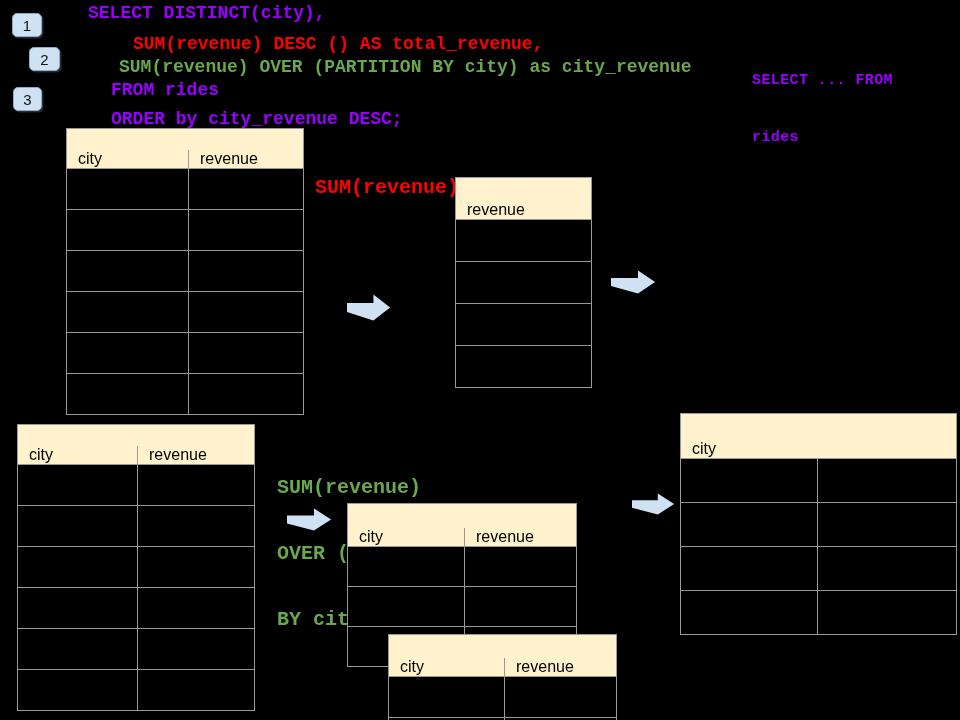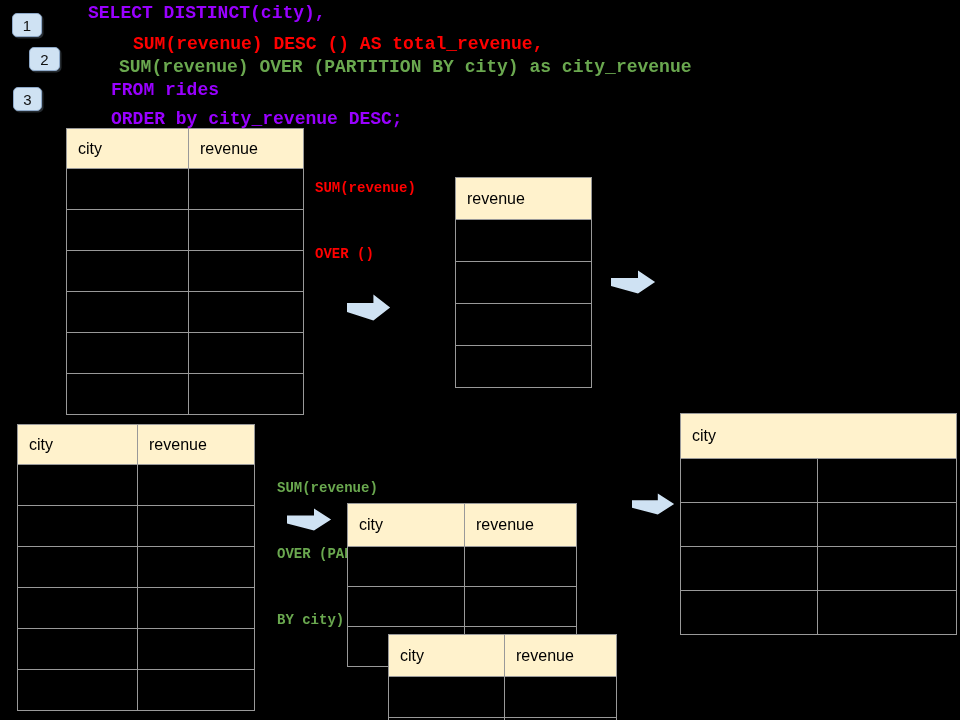--- a/index.html
+++ b/index.html
@@ -24,27 +24,27 @@
   #sql3{left:119px;top:56px;}
   #sql4{left:111px;top:79px;text-align:right;}
   #sql5{left:111px;top:108px;text-align:right;}
 
   .sidenote{position:absolute;left:752px;top:33px;
             font-family:"Liberation Mono","DejaVu Sans Mono",monospace;
             font-weight:bold;font-size:15px;line-height:19px;letter-spacing:.4px;
             color:#9900ff;white-space:pre;}
 
   .fnlabel{position:absolute;font-family:"Liberation Mono","DejaVu Sans Mono",monospace;
-           font-weight:bold;font-size:14px;line-height:22px;white-space:pre;}
+           font-weight:bold;font-size:20px;line-height:22px;white-space:pre;}
   #lblTotal{left:315px;top:133px;color:#ff0000;}
   #lblPartition{left:277px;top:433px;color:#6aa84f;}
 
   
   .tbl{position:absolute;border:1px solid #999;box-sizing:border-box;background:#000;}
-  .hdr{display:flex;background:#fff2cc;}
+  .hdr{display:flex;background:#fff2cc;align-items:flex-end;}
   .hcell{box-sizing:border-box;display:flex;align-items:center;padding-left:11px;
          font-size:16px;color:#000;overflow:hidden;}
   .hcell+.hcell{border-left:1px solid #999;}
   .trow{display:flex;border-top:1px solid #999;box-sizing:border-box;}
   .tcell{box-sizing:border-box;height:100%;}
   .tcell+.tcell{border-left:1px solid #999;}
 
   #tblA{left:66px;top:128px;width:238px;}
   #tblA .hdr{height:39px;} #tblA .trow{height:41px;}
   #tblA .c1{width:121px;} #tblA .c2{flex:1;}
@@ -88,24 +88,27 @@
   <div class="badge" id="badge3">3</div>
 
   <div>
     <div class="codeline purple" id="sql1">SELECT DISTINCT(city),</div>
     <div class="codeline red" id="sql2">SUM(revenue) DESC () AS total_revenue,</div>
     <div class="codeline green" id="sql3">SUM(revenue) OVER (PARTITION BY city) as city_revenue</div>
     <div class="codeline purple" id="sql4">FROM rides</div>
     <div class="codeline purple" id="sql5">ORDER by city_revenue DESC;</div>
   </div>
 
+  <div class="sidenote">
+    <div>SELECT ... FROM</div>
+    <div>rides</div>
+  </div>
 
   <div class="fnlabel" id="lblTotal">
     <div>SUM(revenue)</div>
-    <div>OVER ()</div>
   </div>
 
   <div class="fnlabel" id="lblPartition">
     <div>SUM(revenue)</div>
     <div>OVER (PARTITION</div>
     <div>BY city)</div>
   </div>
 
   <div class="tbl" id="tblA">
     <div class="hdr">

